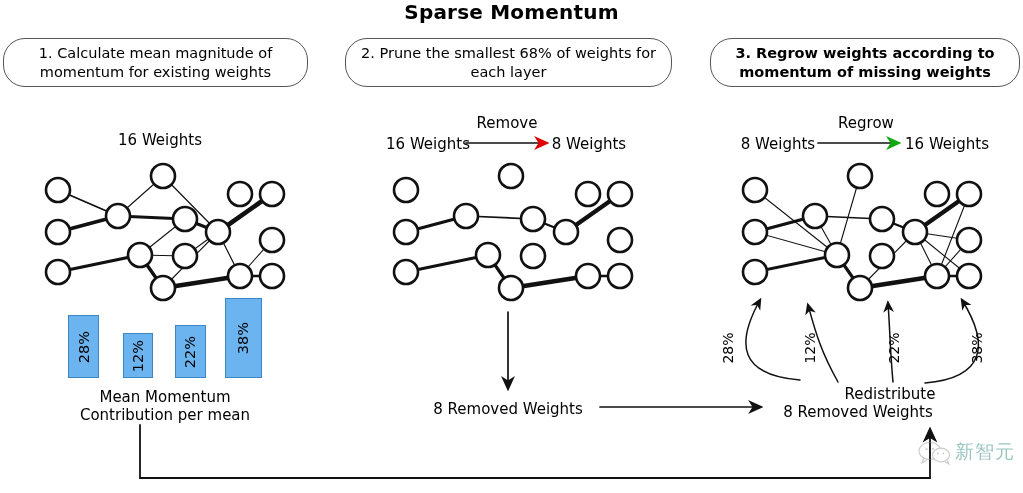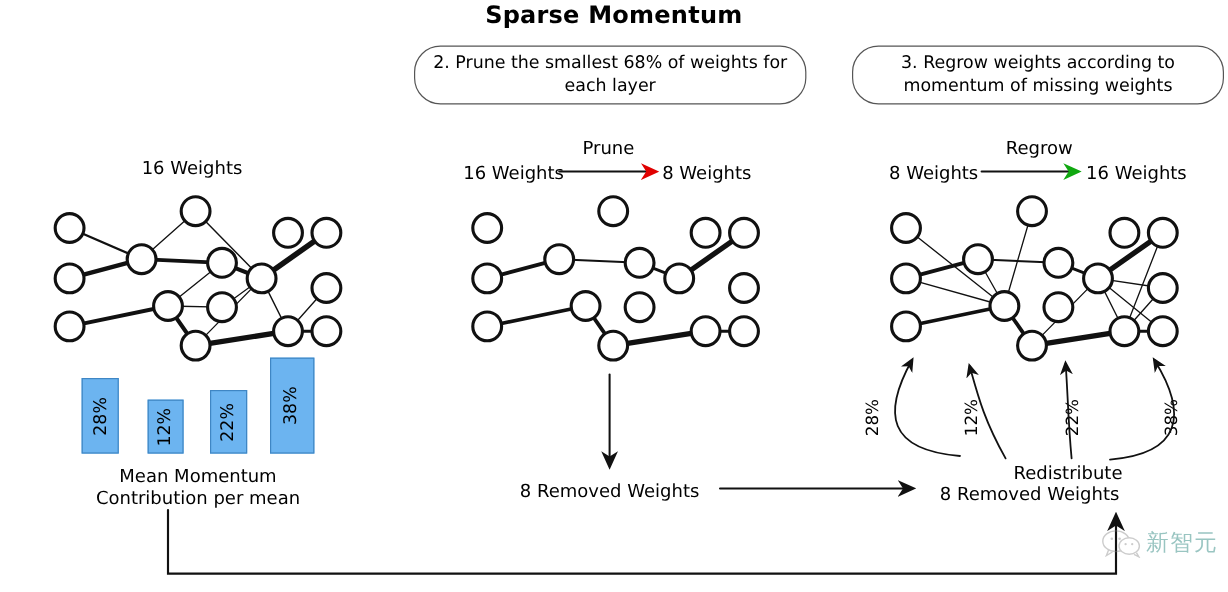--- a/index.html
+++ b/index.html
@@ -8,40 +8,43 @@
   .stage{position:absolute;inset:0;width:1023px;height:493px;}
   svg.layer{position:absolute;left:0;top:0;width:1023px;height:493px;overflow:visible;}
   .txt{position:absolute;white-space:nowrap;}
   #title{left:0;top:0;width:1023px;text-align:center;font-size:20px;font-weight:bold;
          letter-spacing:.2px;}
   .stepbox{position:absolute;border:1.6px solid #555;border-radius:22px;background:#fff;
            display:flex;align-items:center;justify-content:center;text-align:center;
            font-size:14.5px;line-height:1.25;padding:2px 10px;box-sizing:border-box;}
   #box1{left:3px;top:38px;width:305px;height:49px;}
   #box2{left:345px;top:38px;width:327px;height:49px;}
-  #box3{left:710px;top:38px;width:310px;height:49px;}
+  #box3{left:710px;top:38px;width:310px;height:49px;font-weight:bold;}
   .hdr{font-size:15px;}
   .ctr{transform:translateX(-50%);text-align:center;}
   .barlabel{position:absolute;font-size:14.5px;transform-origin:center center;
             transform:rotate(-90deg);white-space:nowrap;}
   .pctlabel{position:absolute;font-size:14px;transform-origin:center center;
             transform:rotate(-90deg);white-space:nowrap;}
   .bar{position:absolute;background:#6cb4f0;border:1px solid #3f86c4;box-sizing:border-box;}
   .wm{position:absolute;right:8px;bottom:28px;display:flex;align-items:center;gap:7px;
       opacity:.42;}
   .wm-text{font-size:19px;color:#0f766e;font-family:"DejaVu Sans",sans-serif;letter-spacing:1px;}
   .wm-logo{width:30px;height:22px;position:relative;}
 </style>
 </head>
 <body>
 
 <div class="stage">
 
   <div class="txt" id="title">Sparse Momentum</div>
 
+  <div class="stepbox" id="box1">
+    <span>1. Calculate mean magnitude of momentum for existing weights</span>
+  </div>
   <div class="stepbox" id="box2">
     <span>2. Prune the smallest 68% of weights for each layer</span>
   </div>
   <div class="stepbox" id="box3">
     <span>3. Regrow weights according to momentum of missing weights</span>
   </div>
 
   <div class="txt hdr ctr" style="left:160px;top:131px;">16 Weights</div>
   <div class="txt hdr ctr" style="left:165px;top:388px;">Mean Momentum</div>
   <div class="txt hdr ctr" style="left:165px;top:406px;">Contribution per mean</div>
@@ -49,21 +52,21 @@
   <div class="bar" style="left:68px;top:315px;width:31px;height:63px;"></div>
   <div class="bar" style="left:123px;top:333px;width:30px;height:45px;"></div>
   <div class="bar" style="left:175px;top:325px;width:31px;height:53px;"></div>
   <div class="bar" style="left:225px;top:298px;width:37px;height:80px;"></div>
 
   <div class="barlabel" style="left:59px;top:339px;width:50px;text-align:center;">28%</div>
   <div class="barlabel" style="left:113px;top:348px;width:50px;text-align:center;">12%</div>
   <div class="barlabel" style="left:165px;top:344px;width:50px;text-align:center;">22%</div>
   <div class="barlabel" style="left:218px;top:330px;width:50px;text-align:center;">38%</div>
 
-  <div class="txt hdr ctr" style="left:507px;top:114px;">Prune</div>
+  <div class="txt hdr ctr" style="left:507px;top:114px;">Remove</div>
   <div class="txt hdr ctr" style="left:428px;top:135px;">16 Weights</div>
   <div class="txt hdr ctr" style="left:589px;top:135px;">8 Weights</div>
   <div class="txt hdr ctr" style="left:508px;top:400px;">8 Removed Weights</div>
 
   <div class="txt hdr ctr" style="left:866px;top:114px;text-align:right;">Regrow</div>
   <div class="txt hdr ctr" style="left:778px;top:135px;">8 Weights</div>
   <div class="txt hdr ctr" style="left:947px;top:135px;">16 Weights</div>
 
   <div class="txt hdr ctr" style="left:890px;top:385px;">Redistribute</div>
   <div class="txt hdr ctr" style="left:858px;top:403px;">8 Removed Weights</div>

